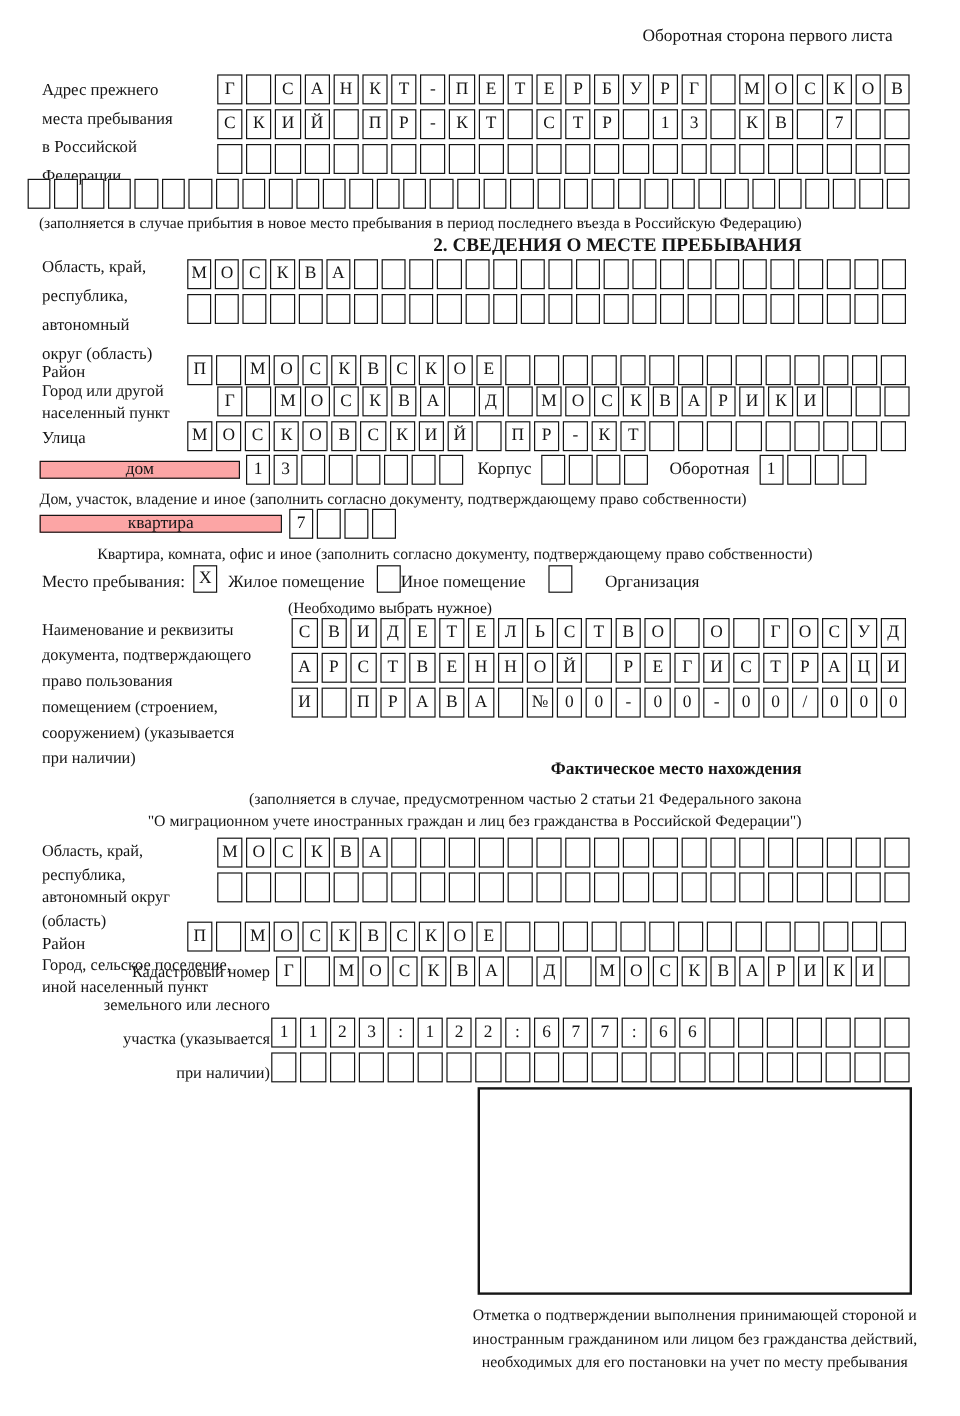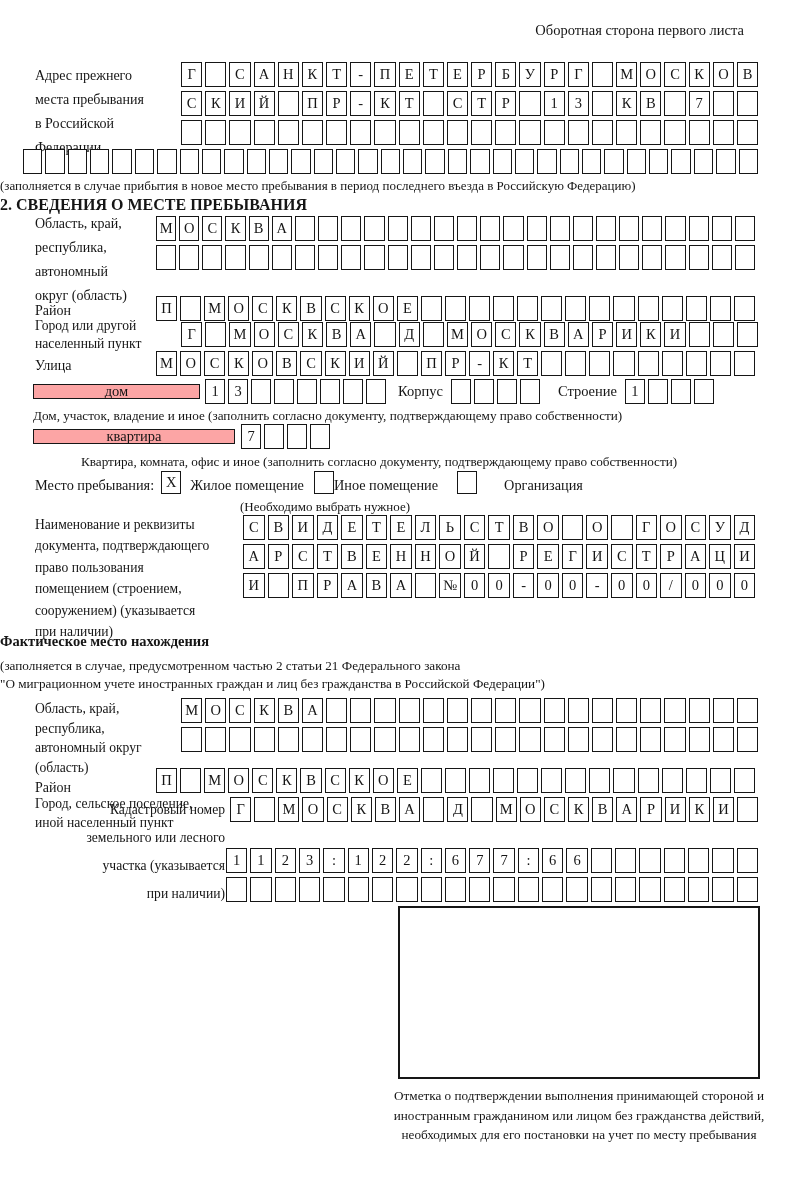--- a/index.html
+++ b/index.html
@@ -7,21 +7,21 @@
   body {
     width:800px; height:1180px; position:relative;
     font-family:"Liberation Serif","DejaVu Serif",serif;
     color:#151515;
   }
   .page { position:absolute; inset:0; width:800px; height:1180px; background:#fff; overflow:hidden; }
   .blk { position:absolute; }
   .lbl { font-size:14px; line-height:24px; white-space:pre-line; }
   .lbl.small { font-size:13.6px; }
   .cap { font-size:13px; }
-  .center { left:0; width:656px; text-align:left; }
+  .center { left:12px; width:656px; text-align:right; }
   .bold { font-weight:bold; }
 
   
   .cellrow { display:flex; gap:3px; height:25px; }
   .rows .cellrow { margin-bottom:4px; }
   .cell {
     flex:1 1 0; border:1.7px solid #161616; background:#fff;
     display:flex; align-items:center; justify-content:center;
     font-size:14.5px; line-height:1;
   }
@@ -393,21 +393,21 @@
         <span class="cell fw"></span>
         <span class="cell fw"></span>
       </div>
     <span id="korpusLbl">Корпус</span>
     <div class="cellrow fixed" id="korpusCells">
         <span class="cell fw"></span>
         <span class="cell fw"></span>
         <span class="cell fw"></span>
         <span class="cell fw"></span>
       </div>
-    <span id="stroenieLbl">Строение</span>
+    <span id="stroenieLbl">Оборотная</span>
     <div class="cellrow fixed" id="stroenieCells">
         <span class="cell fw">1</span>
         <span class="cell fw"></span>
         <span class="cell fw"></span>
         <span class="cell fw"></span>
       </div>
   </div>
   <div class="blk" id="capDom">Дом, участок, владение и иное (заполнить согласно документу, подтверждающему право собственности)</div>
 
   <div class="blk" id="kvRow">

